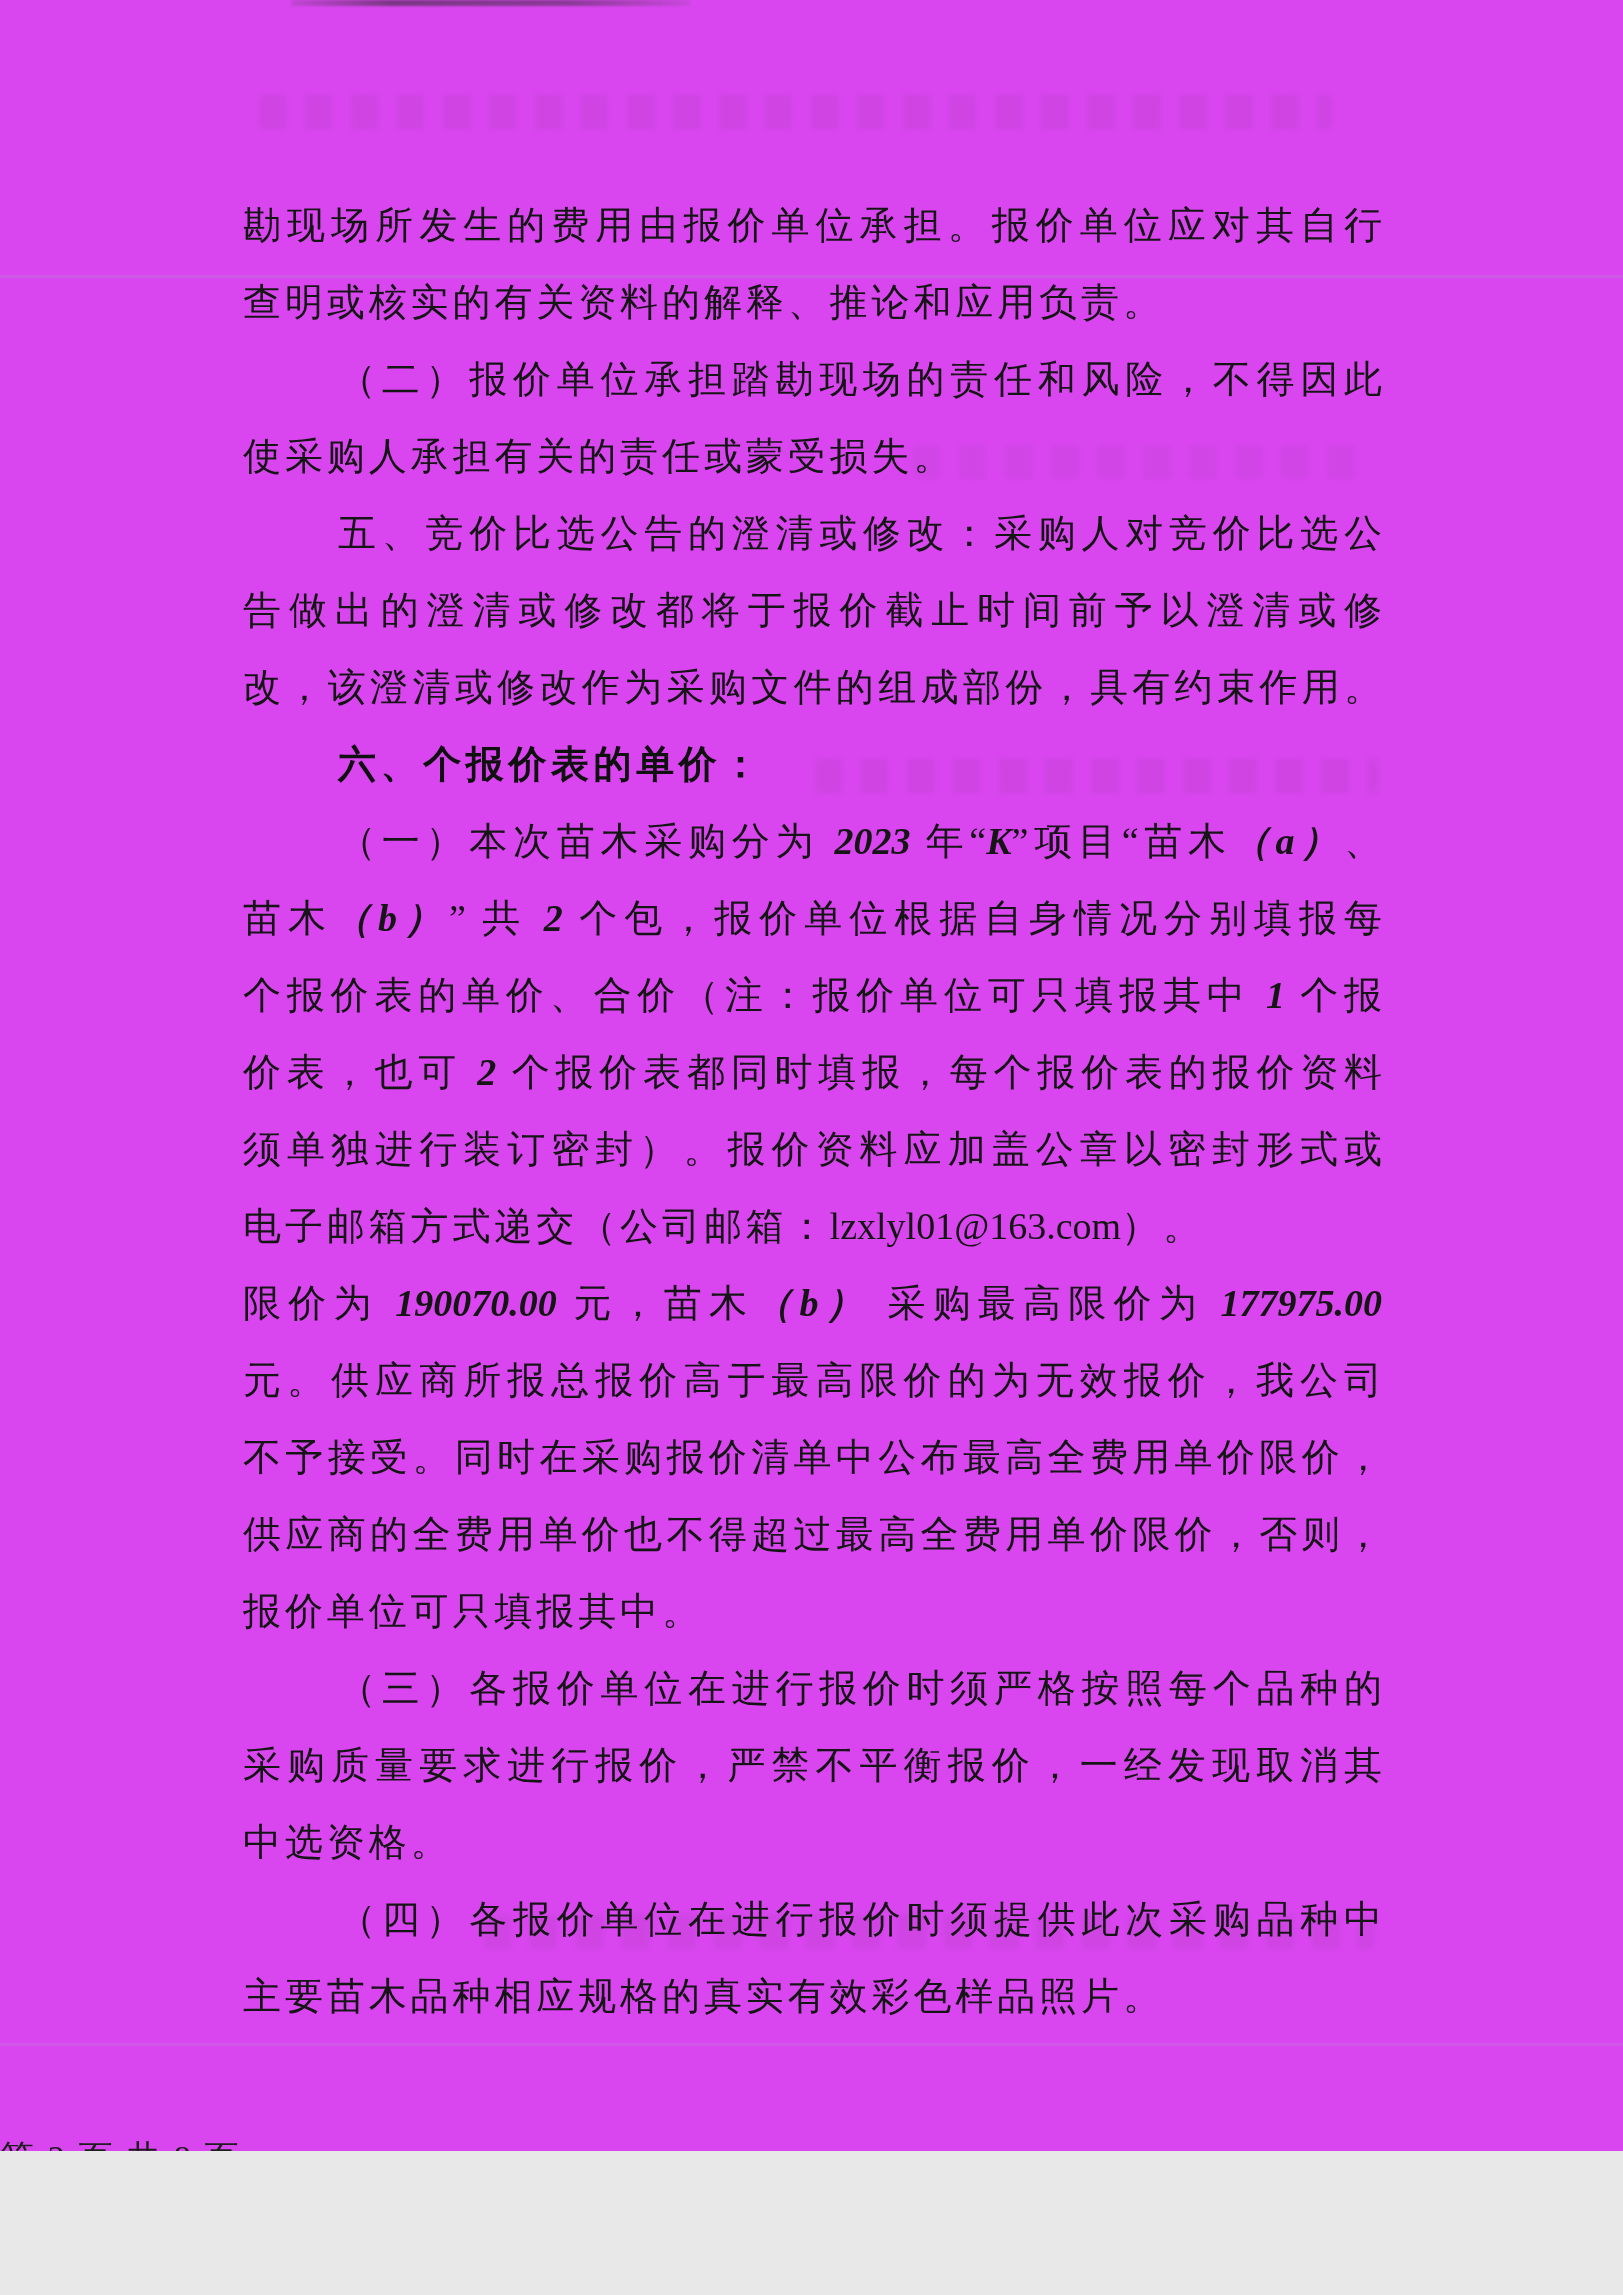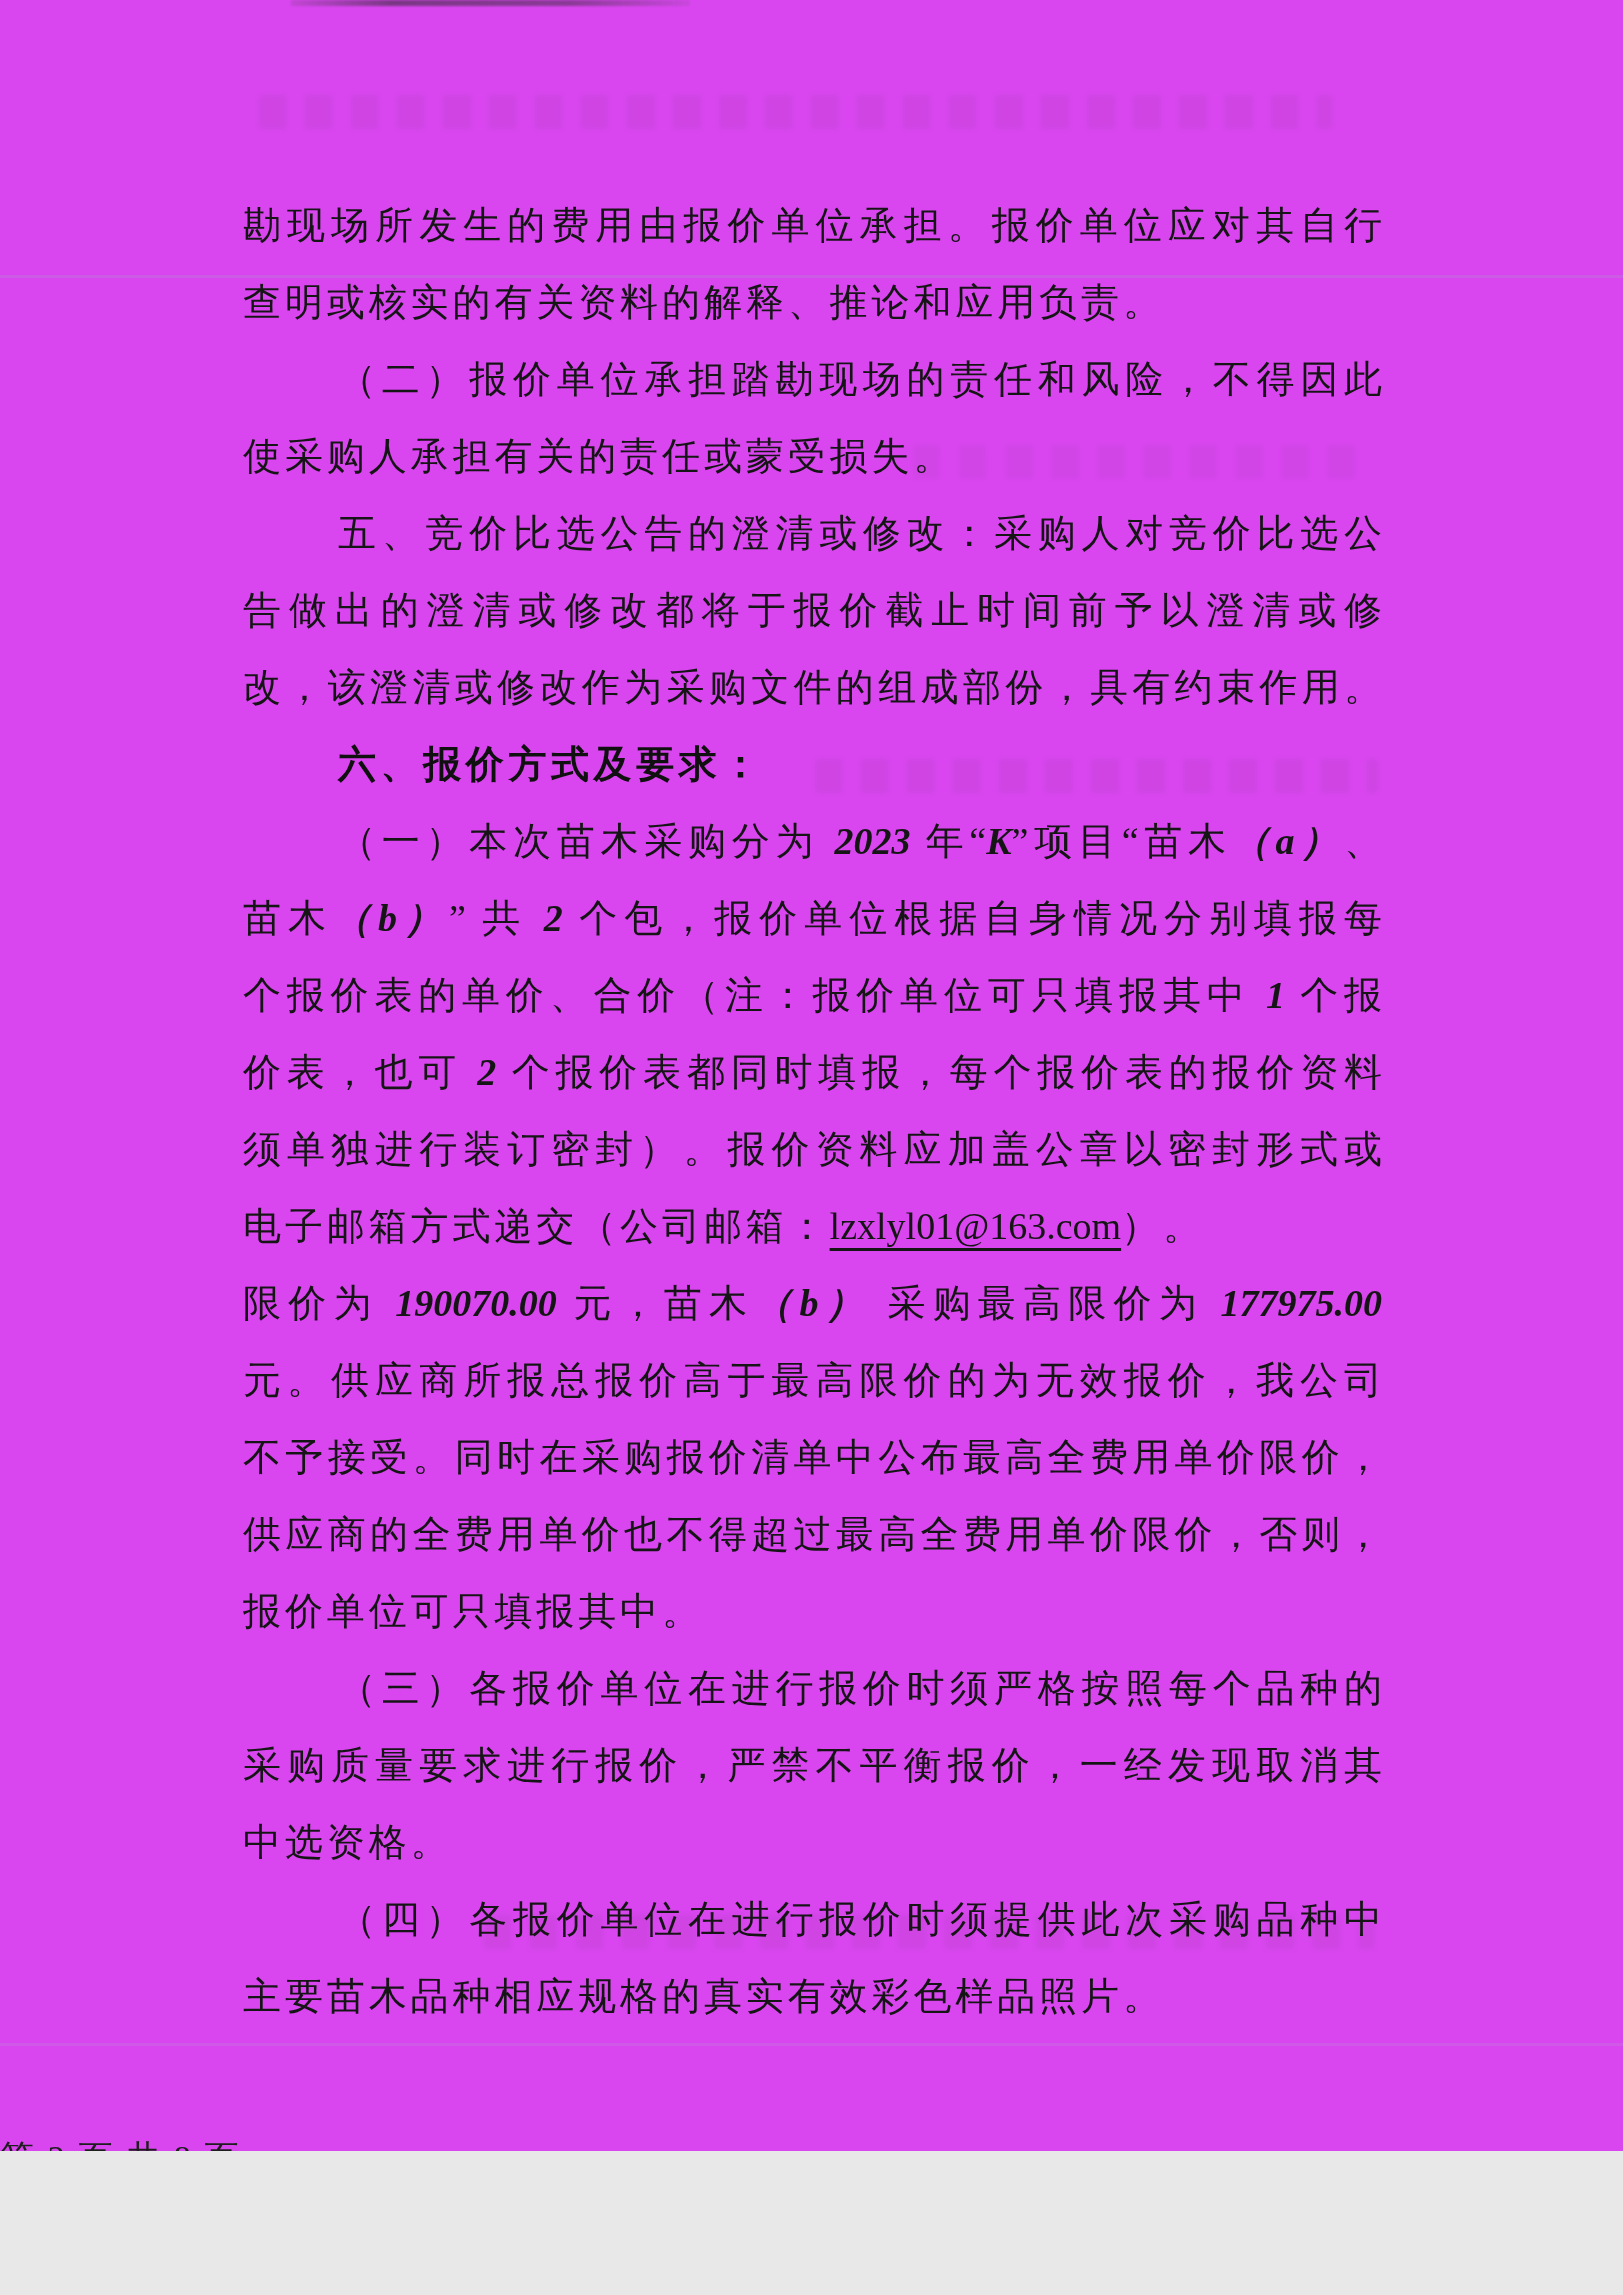--- a/index.html
+++ b/index.html
@@ -24,21 +24,20 @@
   .line.ind{padding-left:95px;}
   .line.hd{
     font-family:"Liberation Sans","DejaVu Sans",sans-serif;
     font-weight:700;
     letter-spacing:4.6px;
     color:#101010;
   }
   .b{font-weight:700;font-style:italic;}
   .u{
     letter-spacing:0;
-    text-decoration:underline;
     text-decoration-thickness:3.3px;
     text-underline-offset:9.2px;
   }
   
   .footer{
     position:absolute;
     left:0;top:2135px;width:1623px;
     text-align:left;
     font-size:34px;
     letter-spacing:2.6px;
@@ -75,21 +74,21 @@
   <div class="bleed" style="left:913px;top:445px;width:458px;opacity:.8"></div>
 
   <div class="text-block">
       <div class="line j"><span>勘现场所发生的费用由报价单位承担。报价单位应对其自行</span></div>
       <div class="line"><span>查明或核实的有关资料的解释、推论和应用负责。</span></div>
       <div class="line ind j"><span>（二）报价单位承担踏勘现场的责任和风险，不得因此</span></div>
       <div class="line"><span>使采购人承担有关的责任或蒙受损失。</span></div>
       <div class="line ind j"><span>五、竞价比选公告的澄清或修改：采购人对竞价比选公</span></div>
       <div class="line j"><span>告做出的澄清或修改都将于报价截止时间前予以澄清或修</span></div>
       <div class="line j"><span>改，该澄清或修改作为采购文件的组成部份，具有约束作用。</span></div>
-      <div class="line ind hd"><span>六、报价方式及要求：</span></div>
+      <div class="line ind hd"><span>六、个报价表的单价：</span></div>
       <div class="line ind j"><span>（一）本次苗木采购分为 </span><span class="b">2023</span><span> 年“</span><span class="b">K</span><span>”项目“苗木</span><span class="b">（a）</span><span>、</span></div>
       <div class="line j"><span>苗木</span><span class="b">（b）</span><span>” 共 </span><span class="b">2</span><span> 个包，报价单位根据自身情况分别填报每</span></div>
       <div class="line j"><span>个报价表的单价、合价（注：报价单位可只填报其中 </span><span class="b">1</span><span> 个报</span></div>
       <div class="line j"><span>价表，也可 </span><span class="b">2</span><span> 个报价表都同时填报，每个报价表的报价资料</span></div>
       <div class="line j"><span>须单独进行装订密封）。报价资料应加盖公章以密封形式或</span></div>
       <div class="line"><span>电子邮箱方式递交（公司邮箱：</span><span class="u">lzxlyl01@163.com</span><span>）。</span></div>
       <div class="line j"><span>限价为 </span><span class="b">190070.00</span><span> 元，苗木</span><span class="b">（b）</span><span> 采购最高限价为 </span><span class="b">177975.00</span></div>
       <div class="line j"><span>元。供应商所报总报价高于最高限价的为无效报价，我公司</span></div>
       <div class="line j"><span>不予接受。同时在采购报价清单中公布最高全费用单价限价，</span></div>
       <div class="line j"><span>供应商的全费用单价也不得超过最高全费用单价限价，否则，</span></div>

